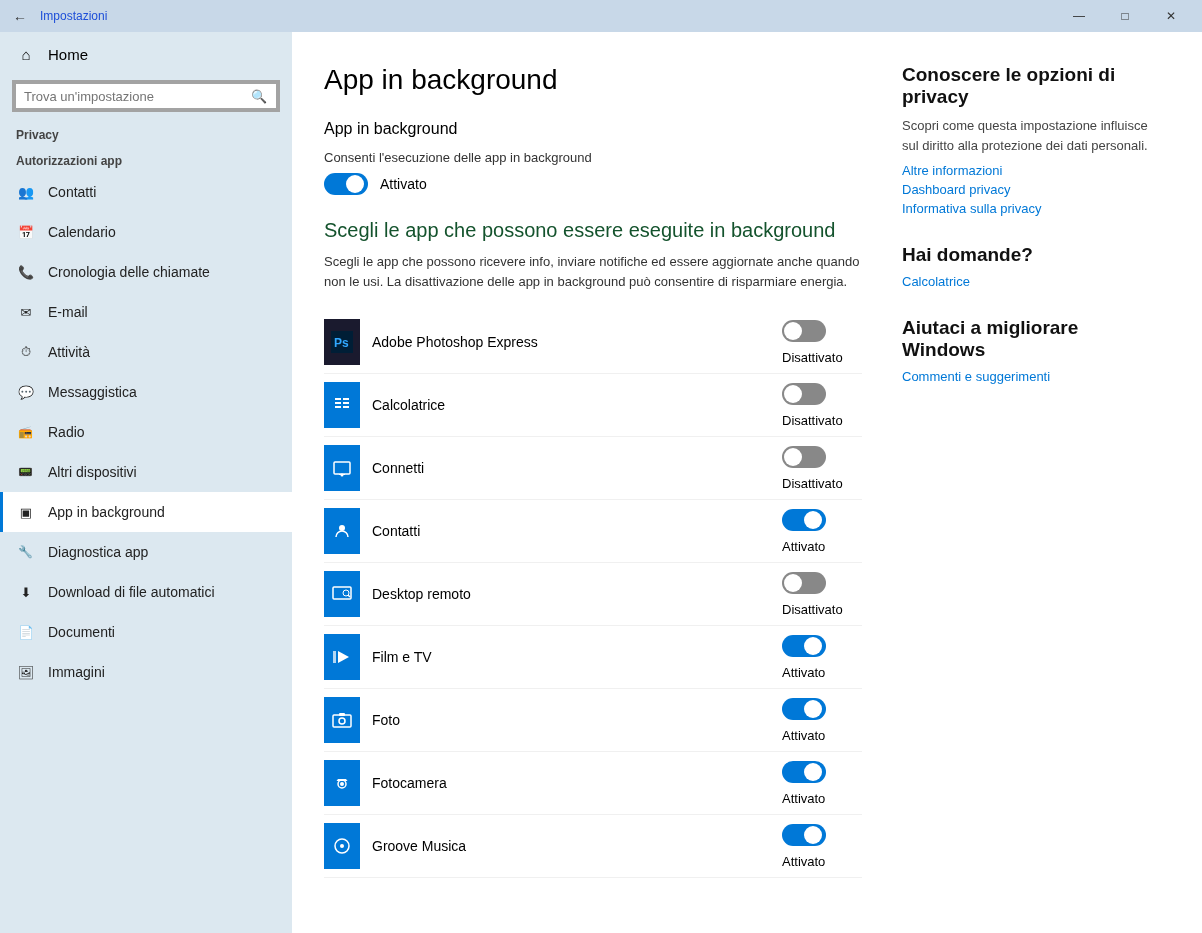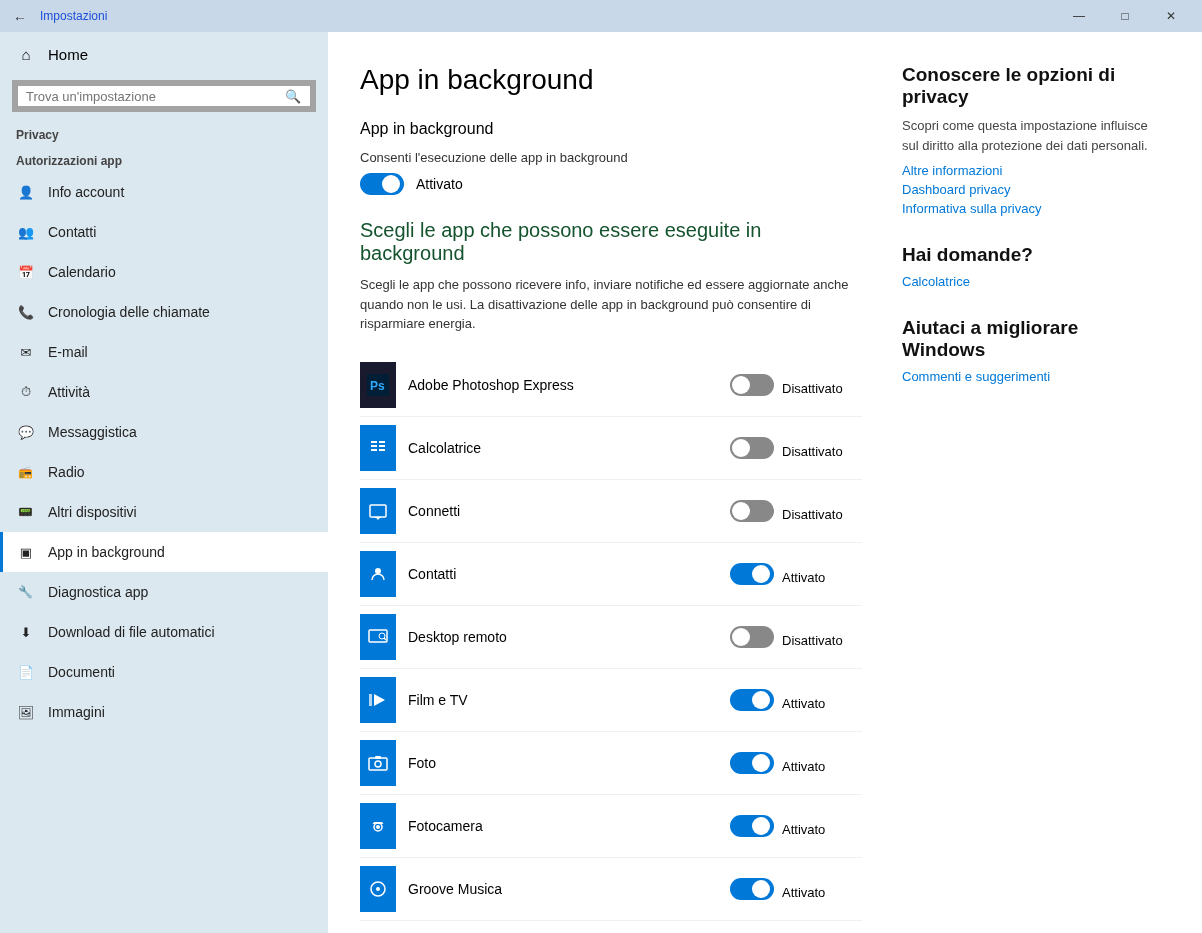--- a/index.html
+++ b/index.html
@@ -29,35 +29,35 @@
 
     
     .main-layout {
       display: flex;
       flex: 1;
       overflow: hidden;
     }
 
     
     .sidebar {
-      width: 328px;
+      width: 292px;
       background: #dce8f0;
       flex-shrink: 0;
       display: flex;
       flex-direction: column;
       overflow-y: auto;
       overflow-x: hidden;
     }
     .sidebar-home {
       display: flex; align-items: center; padding: 12px 16px; cursor: pointer; font-size: 15px; gap: 12px;
     }
     .sidebar-search {
       margin: 4px 12px 8px 12px;
       display: flex; align-items: center;
-      border: 6px solid #a3a3a3; background: #fff;
+      border: 4px solid #a3a3a3; background: #fff;
       height: 32px; padding: 0 8px;
     }
     .sidebar-search input {
       border: none; outline: none; flex: 1; font-size: 13px; background: transparent;
     }
     .sidebar-search-icon { font-size: 13px; color: #555; }
 
     .sidebar-section-label {
       padding: 8px 16px 4px 16px; font-size: 12px; color: #444; font-weight: 600;
     }
@@ -100,21 +100,21 @@
     .choose-title { font-size: 20px; font-weight: 300; margin-bottom: 10px; color: #14532d; }
     .choose-desc { font-size: 13px; color: #333; margin-bottom: 20px; line-height: 1.5; }
 
     .app-row {
       display: flex; align-items: center; padding: 8px 0; border-bottom: 1px solid #f0f0f0;
     }
     .app-icon-box {
       width: 36px; height: 46px; margin-right: 12px; flex-shrink: 0; background: #0078d7; display: flex; align-items: center; justify-content: center;
     }
     .app-name { flex: 1; font-size: 14px; }
-    .app-toggle-area { display: flex; align-items: flex-end; gap: 8px; }
+    .app-toggle-area { display: flex; align-items: flex-start; gap: 8px; flex-direction: column; }
     .app-toggle-label { font-size: 13px; min-width: 80px; }
 
     
     .side-section { margin-bottom: 28px; }
     .side-section-title { font-size: 19px; font-weight: 700; margin-bottom: 8px; color: #111; }
     .side-section-text { font-size: 13px; color: #444; margin-bottom: 8px; line-height: 1.5; }
     .side-link { color: #0078d7; text-decoration: none; font-size: 13px; display: block; margin-bottom: 4px; cursor: pointer; }
 
     
     .app-icon-photoshop { background: #1a1a2e; }
@@ -169,24 +169,20 @@
       <span class="sidebar-item-icon icon-home"></span>
       <span>Home</span>
     </div>
     <div class="sidebar-search">
       <input type="text" placeholder="Trova un'impostazione" style="">
       <span class="sidebar-search-icon">🔍</span>
     </div>
     <div class="sidebar-section-label">Privacy</div>
     <div class="sidebar-section-label">Autorizzazioni app</div>
 
-    <div class="sidebar-item">
-      <span class="sidebar-item-icon icon-account"></span>
-      <span>Info account</span>
-    </div>
     <div class="sidebar-item">
       <span class="sidebar-item-icon icon-contacts"></span>
       <span>Contatti</span>
     </div>
     <div class="sidebar-item">
       <span class="sidebar-item-icon icon-calendar"></span>
       <span>Calendario</span>
     </div>
     <div class="sidebar-item">
       <span class="sidebar-item-icon icon-calls"></span>

